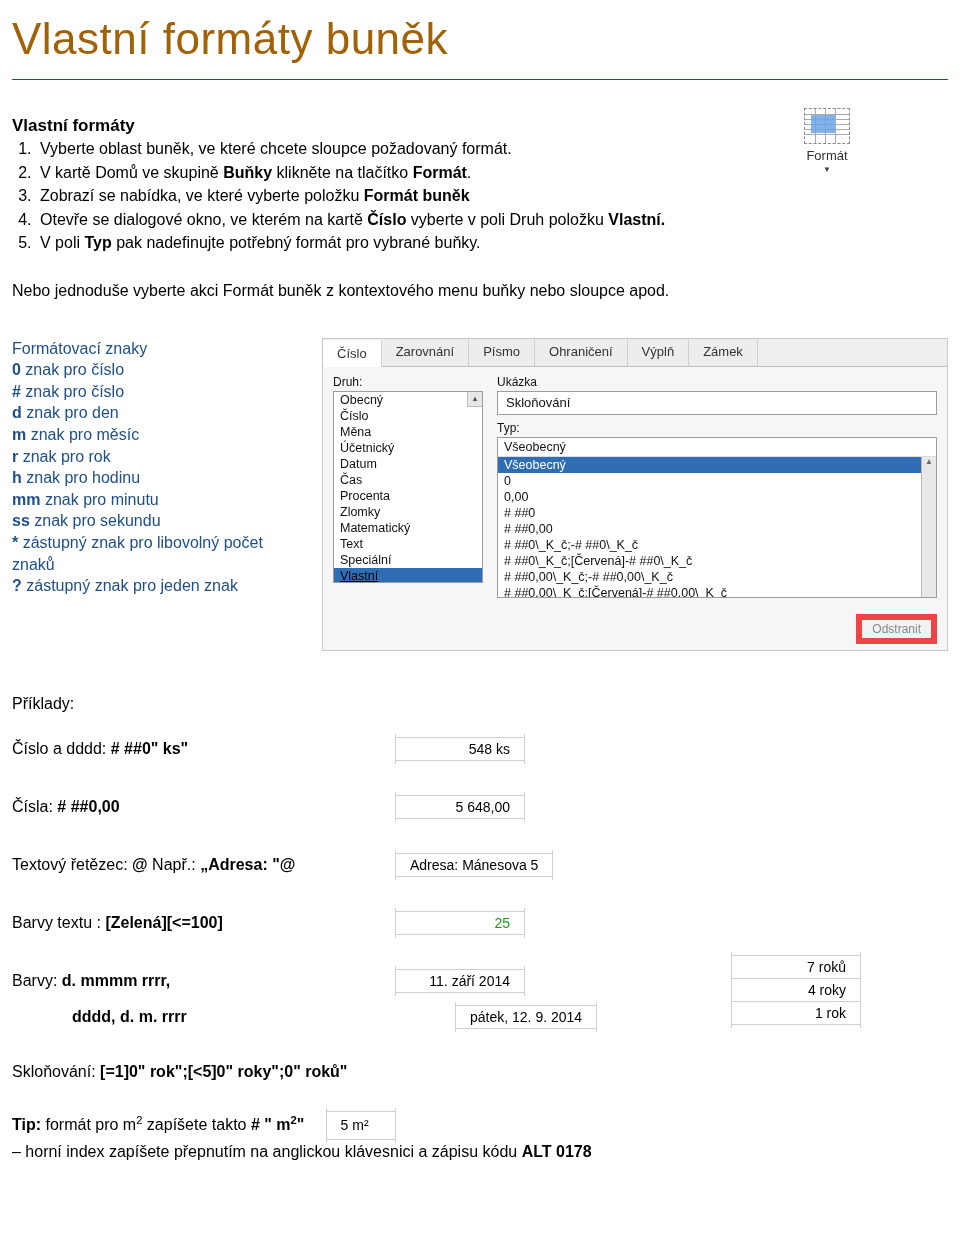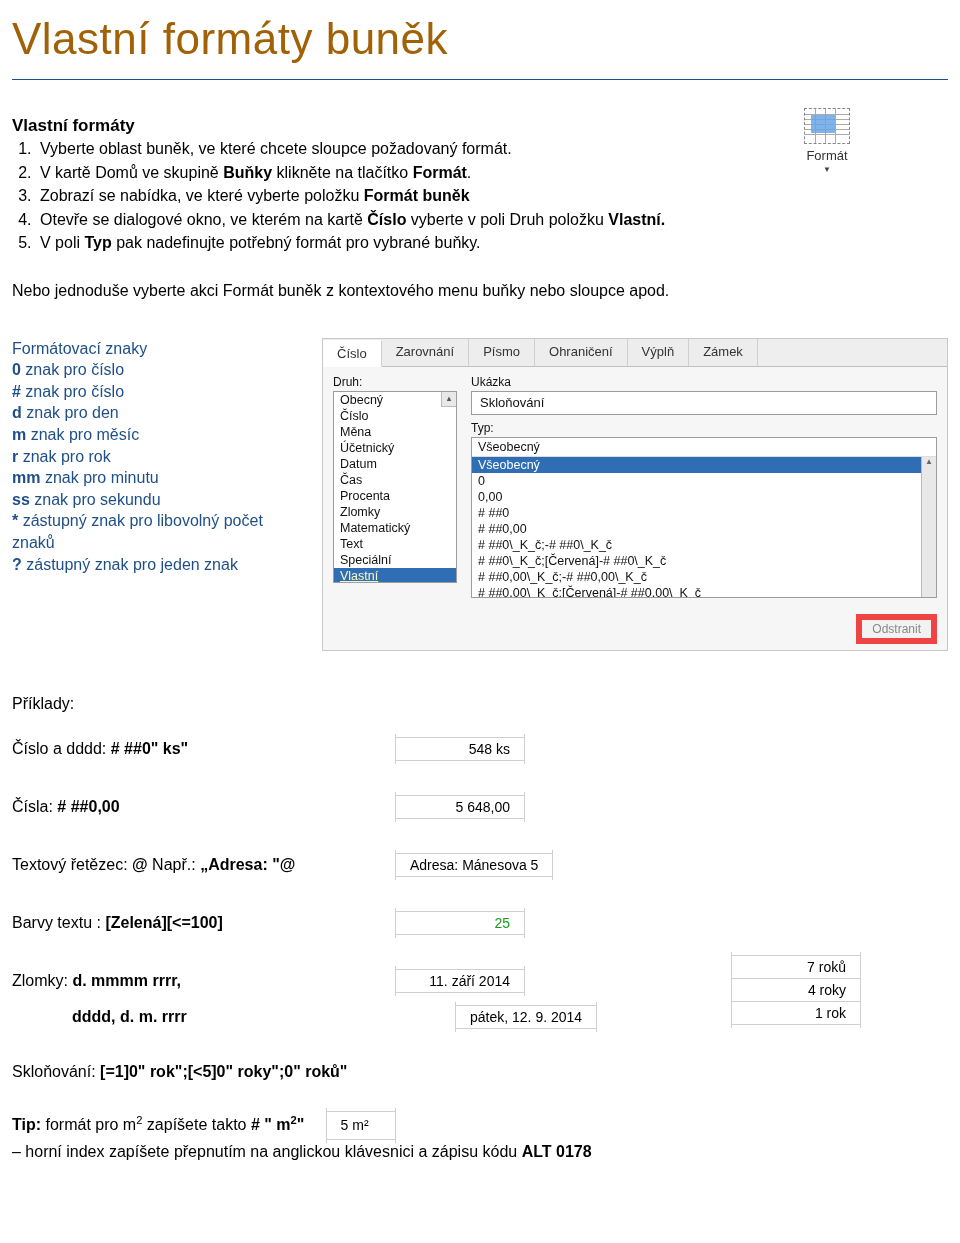--- a/index.html
+++ b/index.html
@@ -123,21 +123,21 @@
     border-top: 1px solid #fff;
     border-bottom: 1px solid #fff;
     position: relative;
     top: 1px;
   }
   .dialog-body {
     padding: 8px 10px 10px 10px;
     display: flex;
     gap: 14px;
   }
-  .col-left { width: 124px; }
+  .col-left { width: 150px; }
   .col-right { flex: 1; }
   .lbl { font-size: 12px; margin-bottom: 2px; color: #111; }
   .listbox {
     border: 1px solid #9c9c9c;
     background: #fff;
     height: 190px;
     overflow: hidden;
     position: relative;
   }
   .listbox .scroll-up {
@@ -151,21 +151,21 @@
     text-align: center;
     line-height: 13px;
     color: #555;
   }
   .listbox-item {
     padding: 1px 6px;
     font-size: 12.5px;
   }
   .listbox-item.selected {
     background: #2f6eb5;
-    color: #fef9c3;
+    color: #000000;
     text-decoration: underline;
   }
   .sample-box {
     border: 1px solid #9c9c9c;
     background: #fff;
     height: 22px;
     line-height: 22px;
     padding: 0 8px;
     font-size: 13px;
     margin-bottom: 6px;
@@ -306,20 +306,21 @@
 <p class="para">Nebo jednoduše vyberte akci Formát buněk z kontextového menu buňky nebo sloupce apod.</p>
 
 <div class="section-flex">
   <div class="fmt-chars">
     <div class="h">Formátovací znaky</div>
     <div><span class="b">0</span> znak pro číslo</div>
     <div><span class="b">#</span> znak pro číslo</div>
     <div><span class="b">d</span> znak pro den</div>
     <div><span class="b">m</span> znak pro měsíc</div>
     <div><span class="b">r</span> znak pro rok</div>
+    <div><span class="b">h</span> znak pro hodinu</div>
     <div><span class="b">mm</span> znak pro minutu</div>
     <div><span class="b">ss</span> znak pro sekundu</div>
     <div><span class="b">*</span> zástupný znak pro libovolný počet znaků</div>
     <div><span class="b">?</span> zástupný znak pro jeden znak</div>
   </div>
 
   <div class="dialog">
     <div class="tabs">
       <div class="tab active">Číslo</div>
       <div class="tab">Zarovnání</div>
@@ -392,21 +393,21 @@
     <div class="ex-label"><span>Textový řetězec: </span><span class="b">@</span><span>   Např.: </span><span class="b">„Adresa: "@</span></div>
     <div class="cell">Adresa: Mánesova 5</div>
   </div>
 
   <div class="ex-row">
     <div class="ex-label"><span>Barvy textu : </span><span class="b">[Zelená][&lt;=100]</span></div>
     <div class="cell right green">25</div>
   </div>
 
   <div class="ex-row" style="margin-bottom:12px;">
-    <div class="ex-label"><span>Zlomky: </span><span class="b">d. mmmm rrrr,</span></div>
+    <div class="ex-label"><span>Barvy: </span><span class="b">d. mmmm rrrr,</span></div>
     <div class="cell right">11. září 2014</div>
   </div>
 
   <div class="ex-row" style="position:relative;">
     <div class="ex-label indent b">dddd, d. m. rrrr</div>
     <div class="cell right">pátek, 12. 9. 2014</div>
     <div class="cell-stack" style="position:absolute; left:720px; top:-50px;">
       <div class="cell right">7 roků</div>
       <div class="cell right">4 roky</div>
       <div class="cell right">1 rok</div>

